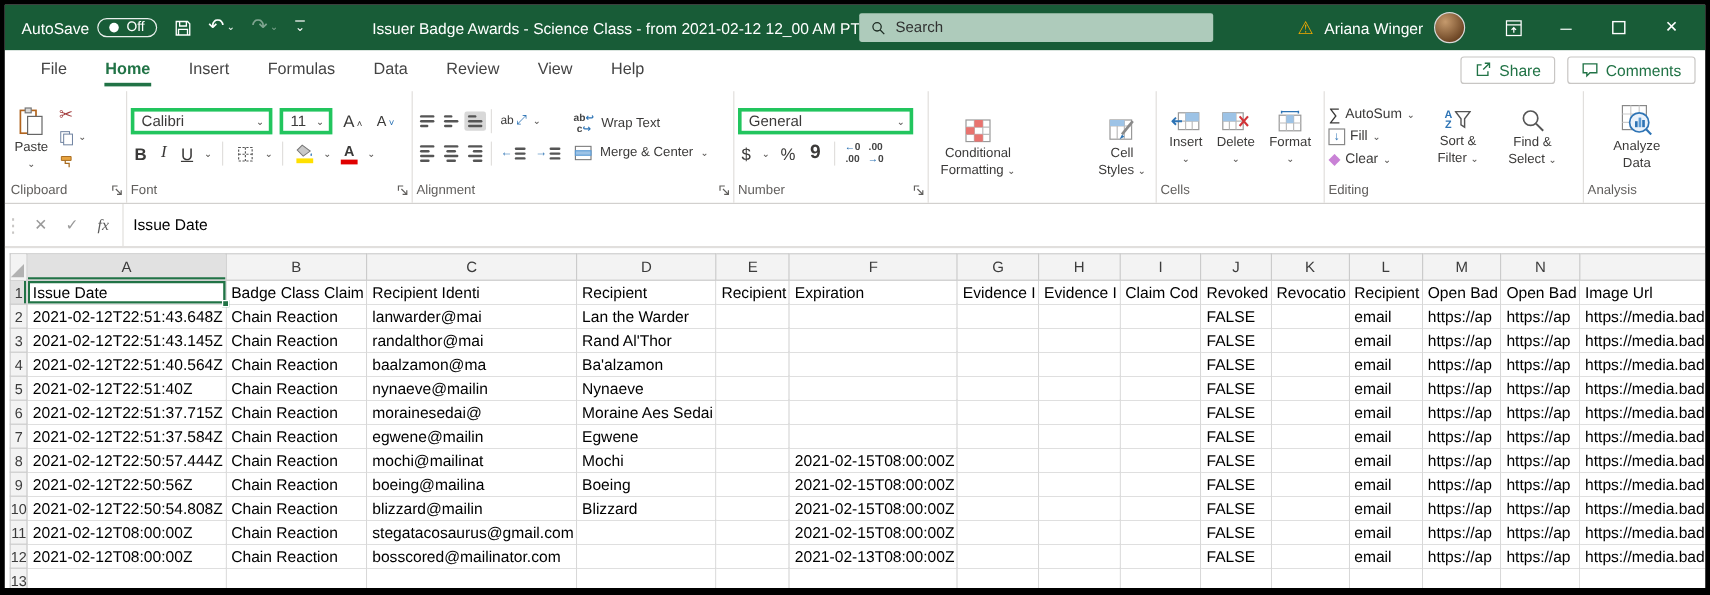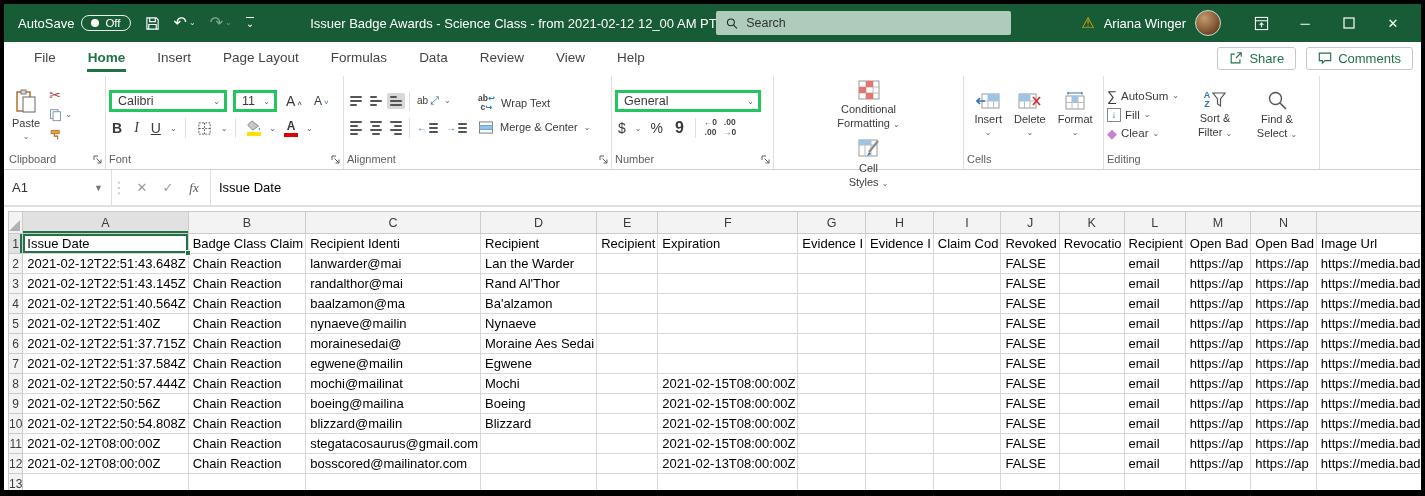--- a/index.html
+++ b/index.html
@@ -177,23 +177,20 @@
 
   <div class="tabrow">
     <div class="tab">
         <span>File</span>
       </div>
     <div class="tab active">
         <span>Home</span>
       </div>
     <div class="tab">
         <span>Insert</span>
-      </div>
-    <div class="tab">
-        <span>Page Layout</span>
       </div>
     <div class="tab">
         <span>Formulas</span>
       </div>
     <div class="tab">
         <span>Data</span>
       </div>
     <div class="tab">
         <span>Review</span>
       </div>
@@ -420,21 +417,21 @@
         </div>
       </div>
       <div class="rlabel"><span>Number</span></div>
       <span class="launcher"><svg width="9" height="9" viewBox="0 0 9 9">
             <path d="M1 5V1h4" fill="none" stroke="#605e5c"></path>
             <path d="M3.5 3.5L8 8M8 4.5V8H4.5" fill="none" stroke="#605e5c"></path>
           </svg></span>
     </div>
 
     <div class="rgroup" style="width:190px">
-      <div class="rbody" style="justify-content:space-between;flex-direction:column;">
+      <div class="rbody" style="justify-content:space-between;">
         <div class="bigbtn stack2" style="width:76px">
           <svg width="22" height="20" viewBox="0 0 22 20">
               <rect x="1" y="1" width="20" height="18" fill="#fff" stroke="#999"></rect>
               <path d="M1 7h20M1 13h20M8 1v18M15 1v18" stroke="#bbb"></path>
               <rect x="8" y="1" width="7" height="6" fill="#E8736F"></rect>
               <rect x="1" y="7" width="7" height="6" fill="#E8736F"></rect>
               <rect x="8" y="13" width="7" height="6" fill="#E8736F"></rect>
             </svg>
           <span class="lbl2"><span>Conditional Formatting</span> <span class="chev">⌄</span></span>
         </div>
@@ -524,27 +521,40 @@
           <svg width="20" height="20" viewBox="0 0 20 20">
               <circle cx="8.5" cy="8.5" r="6" fill="none" stroke="#555" stroke-width="1.4"></circle>
               <path d="M13 13l6 6" stroke="#555" stroke-width="1.6"></path>
             </svg>
           <span class="lbl2"><span>Find &amp; Select</span> <span class="chev">⌄</span></span>
         </div>
       </div>
       <div class="rlabel"><span>Editing</span></div>
     </div>
 
+    <div class="rgroup" style="width:88px; border-right:none;">
+      <div class="rbody" style="justify-content:center;">
+        <div class="bigbtn" style="width:62px">
+          <svg width="26" height="26" viewBox="0 0 26 26">
+              <rect x="1" y="1" width="20" height="20" fill="#fff" stroke="#888"></rect>
+              <path d="M1 8h20M1 15h20M8 1v20M15 1v20" stroke="#ccc"></path>
+              <circle cx="15" cy="15" r="8" fill="#EAF2FB" stroke="#2E74B5" stroke-width="1.4"></circle>
+              <rect x="11.5" y="14" width="2.2" height="5" fill="#2E74B5"></rect>
+              <rect x="14.5" y="11" width="2.2" height="8" fill="#5B9BD5"></rect>
+              <rect x="17.5" y="13" width="2.2" height="6" fill="#2E74B5"></rect>
+              <path d="M21 21l4 4" stroke="#2E74B5" stroke-width="1.8"></path>
+            </svg>
+          <span class="lbl2">Analyze Data</span>
+        </div>
+      </div>
+      <div class="rlabel"><span>Analysis</span></div>
+    </div>
   </div>
 
   <div class="fbar">
-    <div class="namebox">
-      <span>A1</span>
-      <span style="color:#777;font-size:9px">▼</span>
-    </div>
     <div class="fdots">⋮</div>
     <div class="fbtns">
       <span class="fico">✕</span>
       <span class="fico">✓</span>
       <span class="fico fx">fx</span>
     </div>
     <div class="fcontent">Issue Date</div>
   </div>
 
   <div class="gridwrap">

